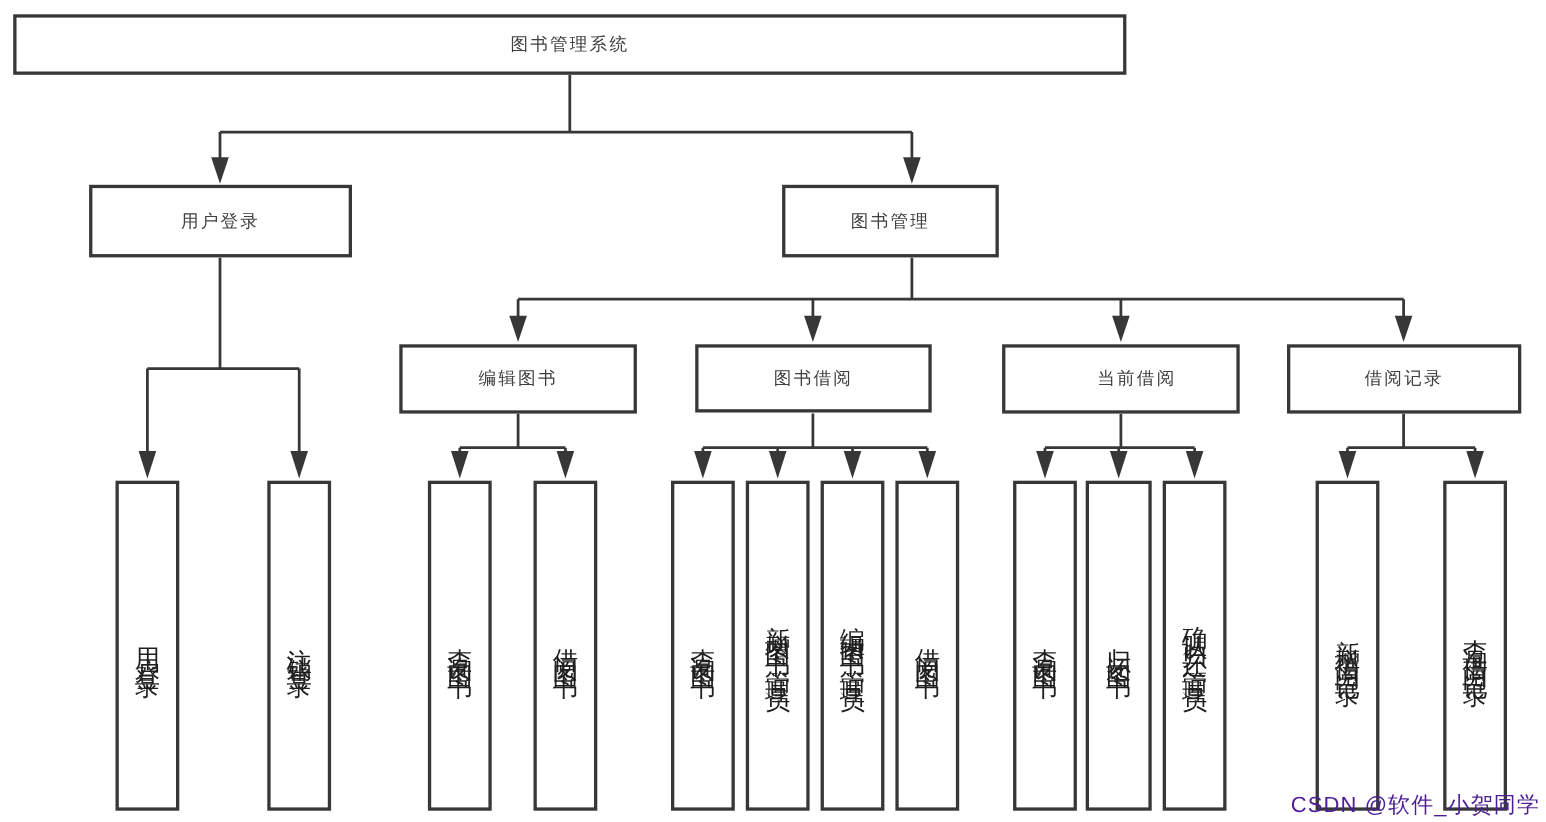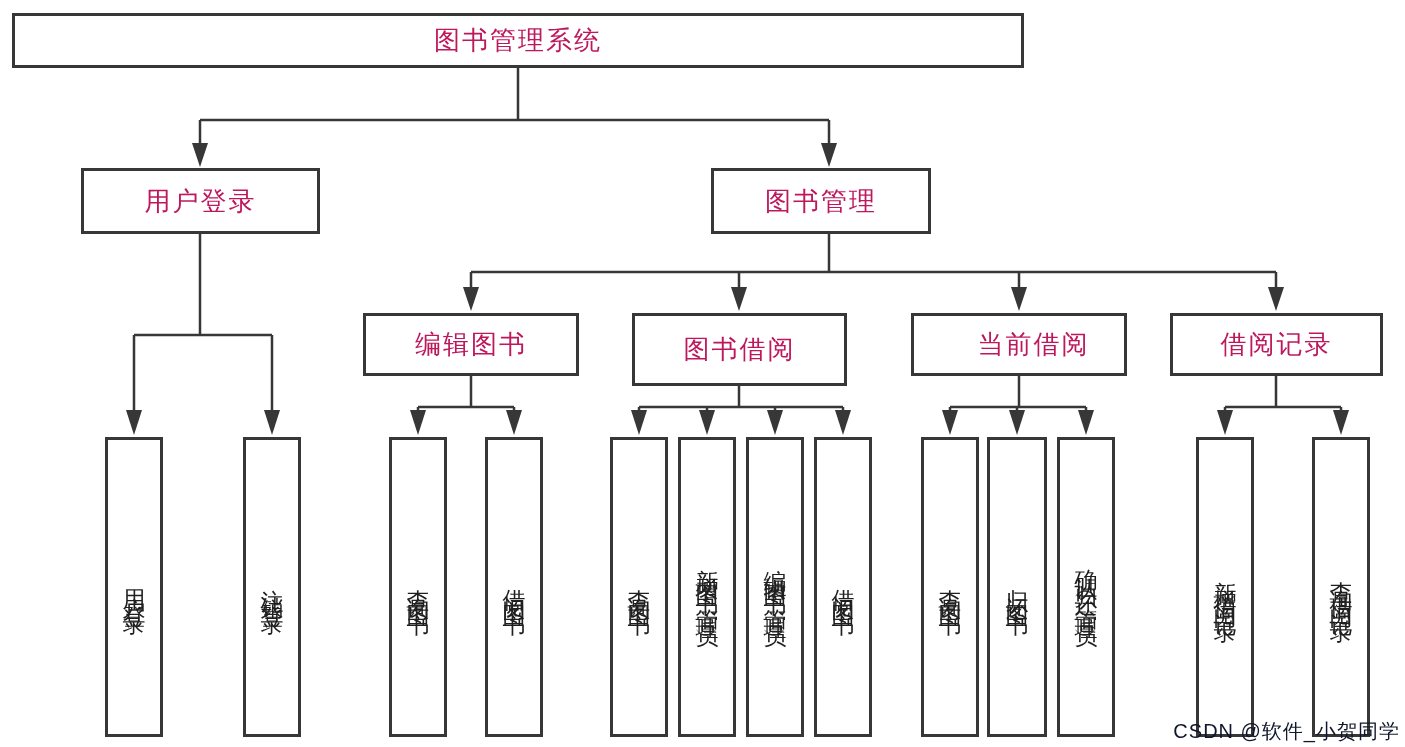--- a/index.html
+++ b/index.html
@@ -25,40 +25,40 @@
   .node {
     position: absolute;
     background: #ffffff;
     border: 3px solid #373737;
     display: flex;
     align-items: center;
     justify-content: center;
     text-align: center;
   }
   .node.h span {
-    font-size: 26px;
+    font-size: 16px;
     letter-spacing: 2px;
-    color: #be185d;
+    color: #404040;
     white-space: nowrap;
   }
   .node.v span {
     writing-mode: vertical-rl;
     text-orientation: mixed;
     font-size: 23px;
     letter-spacing: 8px;
     line-height: 1;
     color: #1f1f1f;
   }
   .watermark {
     position: absolute;
     right: 5px;
     bottom: 2px;
     font-size: 20px;
     letter-spacing: 1px;
-    color: #0f172a;
+    color: #4c1d95;
     white-space: nowrap;
   }
 </style>
 </head>
 <body>
 
 <div class="stage">
 
   <svg class="wires" viewBox="0 0 1405 747" xmlns="http://www.w3.org/2000/svg">
     <g stroke="#373737" stroke-width="2.5" fill="none">
@@ -103,28 +103,28 @@
     </g>
   </svg>
 
   <div class="node h" style="left:12px; top:13px; width:1012px; height:55px;">
     <span>图书管理系统</span>
   </div>
 
   <div class="node h" style="left:81px; top:168px; width:239px; height:66px;">
     <span>用户登录</span>
   </div>
-  <div class="node h" style="left:711px; top:168px; width:220px; height:66px;">
+  <div class="node h" style="left:711px; top:168px; width:197px; height:66px;">
     <span>图书管理</span>
   </div>
 
   <div class="node h" style="left:363px; top:313px; width:216px; height:63px;">
     <span>编辑图书</span>
   </div>
-  <div class="node h" style="left:632px; top:313px; width:215px; height:73px;">
+  <div class="node h" style="left:632px; top:313px; width:215px; height:62px;">
     <span>图书借阅</span>
   </div>
   <div class="node h" style="left:911px; top:313px; width:216px; height:63px;padding-left:29px;">
     <span>当前借阅</span>
   </div>
   <div class="node h" style="left:1170px; top:313px; width:213px; height:63px;">
     <span>借阅记录</span>
   </div>
 
   <div class="node v" style="left:105px; top:437px; width:58px; height:300px;">

